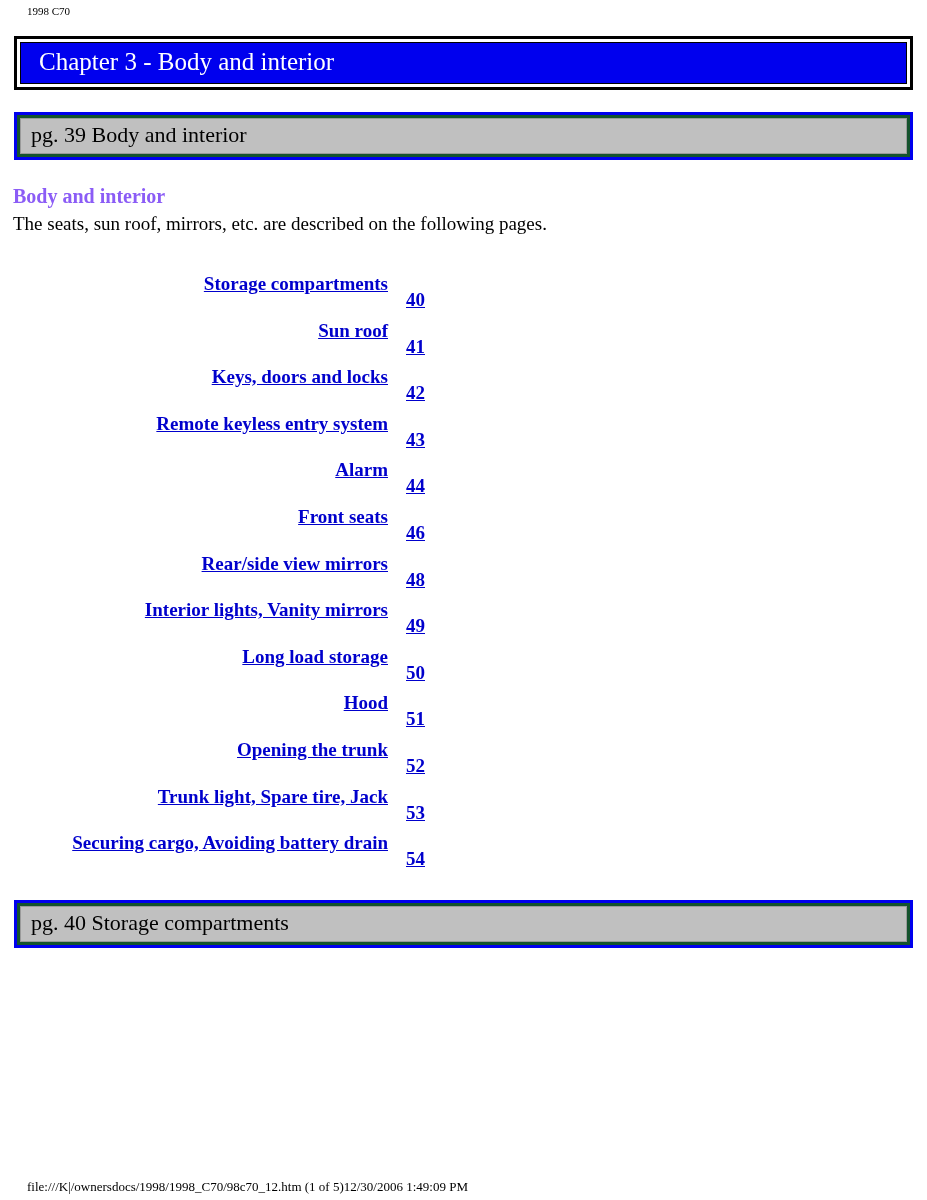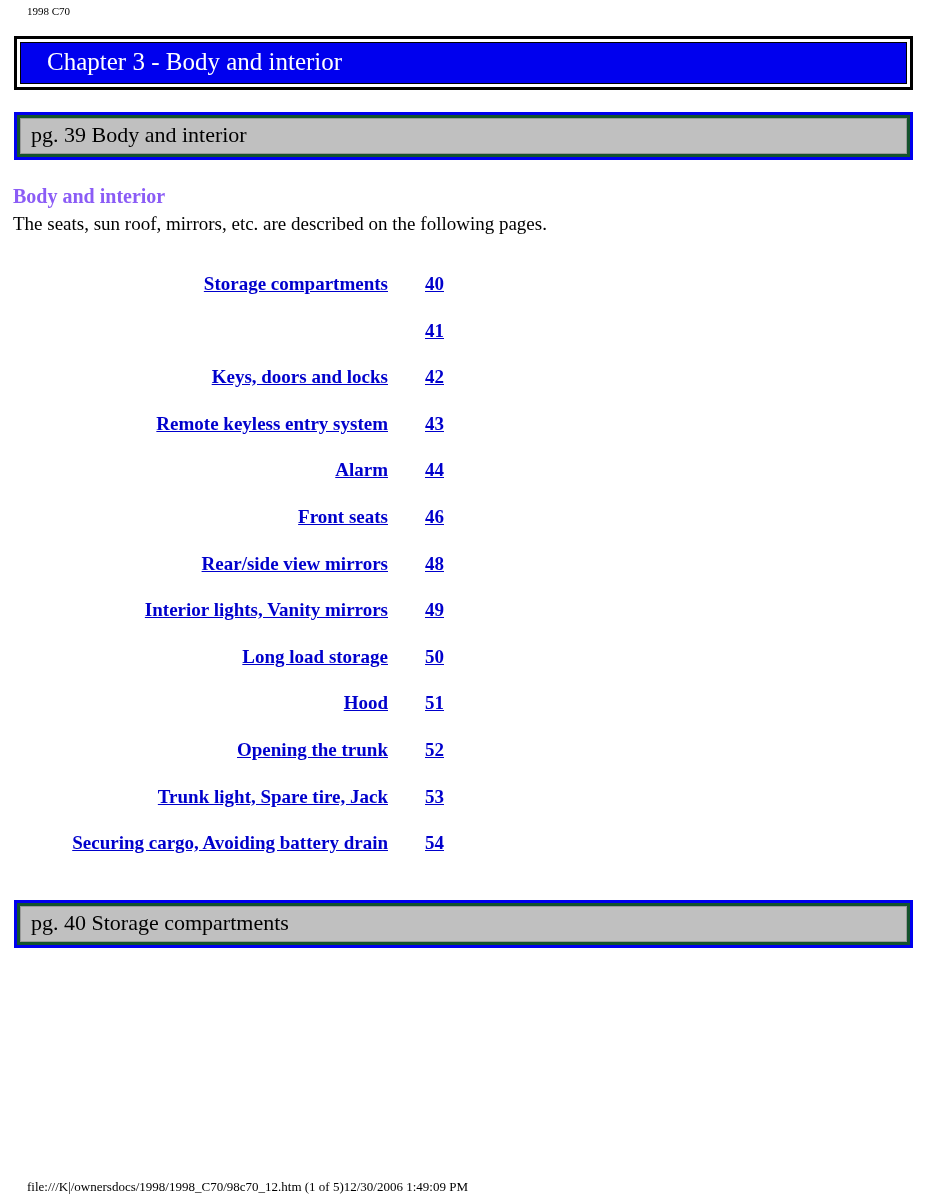--- a/index.html
+++ b/index.html
@@ -35,21 +35,21 @@
     top: 36px;
     width: 899px;
     box-sizing: border-box;
     border: 3px solid #000000;
     background: #ffffff;
     padding: 3px;
   }
   .chapter-bar-inner {
     border: 1px solid #000000;
     background: #0000ee;
-    padding: 4px 0 6px 12px;
+    padding: 4px 0 6px 4px;
   }
   .chapter-bar-title {
     font-family: "Liberation Serif", "DejaVu Serif", serif;
     font-size: 25px;
     line-height: 30px;
     color: #ffffff;
     padding-left: 14px;
     white-space: nowrap;
   }
 
@@ -118,23 +118,22 @@
   .toc-title-cell {
     position: absolute;
     left: 0;
     right: 82px;
     top: 0;
     text-align: right;
   }
   .toc-num-cell {
     position: absolute;
     left: 406px;
-    top: 0;
+    top: 16px;
     text-align: center;
-    margin-left: 19px;
   }
   .toc-link {
     font-family: "Liberation Serif", "DejaVu Serif", serif;
     font-size: 19px;
     font-weight: bold;
     line-height: 22px;
     color: #0000cc;
     text-decoration: underline;
     white-space: nowrap;
     cursor: pointer;
@@ -178,20 +177,23 @@
   <div class="toc-row">
     <div class="toc-title-cell">
       <span class="toc-link">Storage compartments</span>
     </div>
     <div class="toc-num-cell">
       <span class="toc-link">40</span>
     </div>
   </div>
 
   <div class="toc-row">
+    <div class="toc-title-cell">
+      <span class="toc-link">Sun roof</span>
+    </div>
     <div class="toc-num-cell">
       <span class="toc-link">41</span>
     </div>
   </div>
 
   <div class="toc-row">
     <div class="toc-title-cell">
       <span class="toc-link">Keys, doors and locks</span>
     </div>
     <div class="toc-num-cell">

